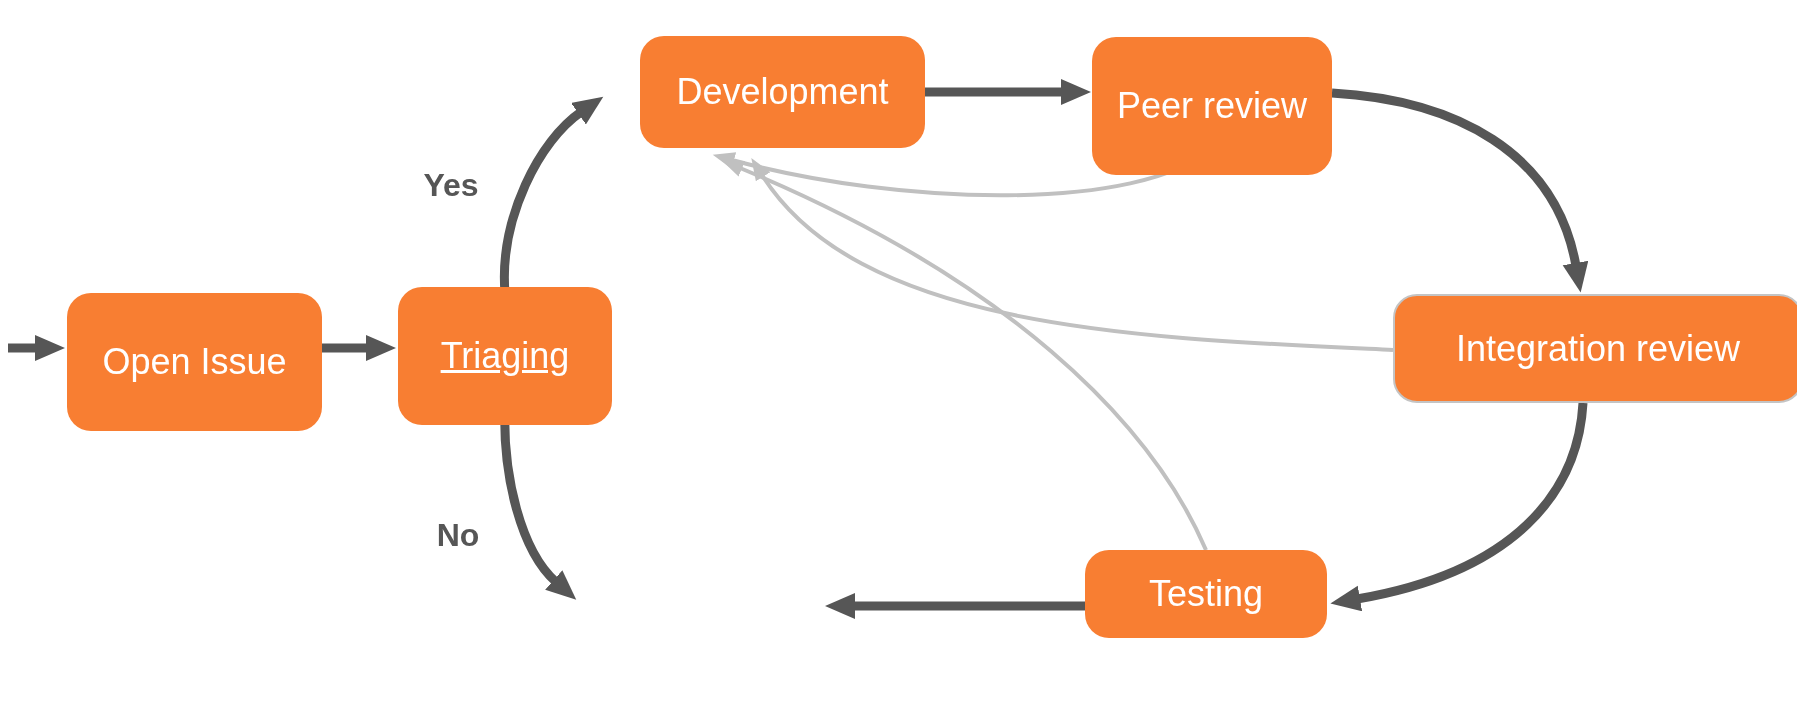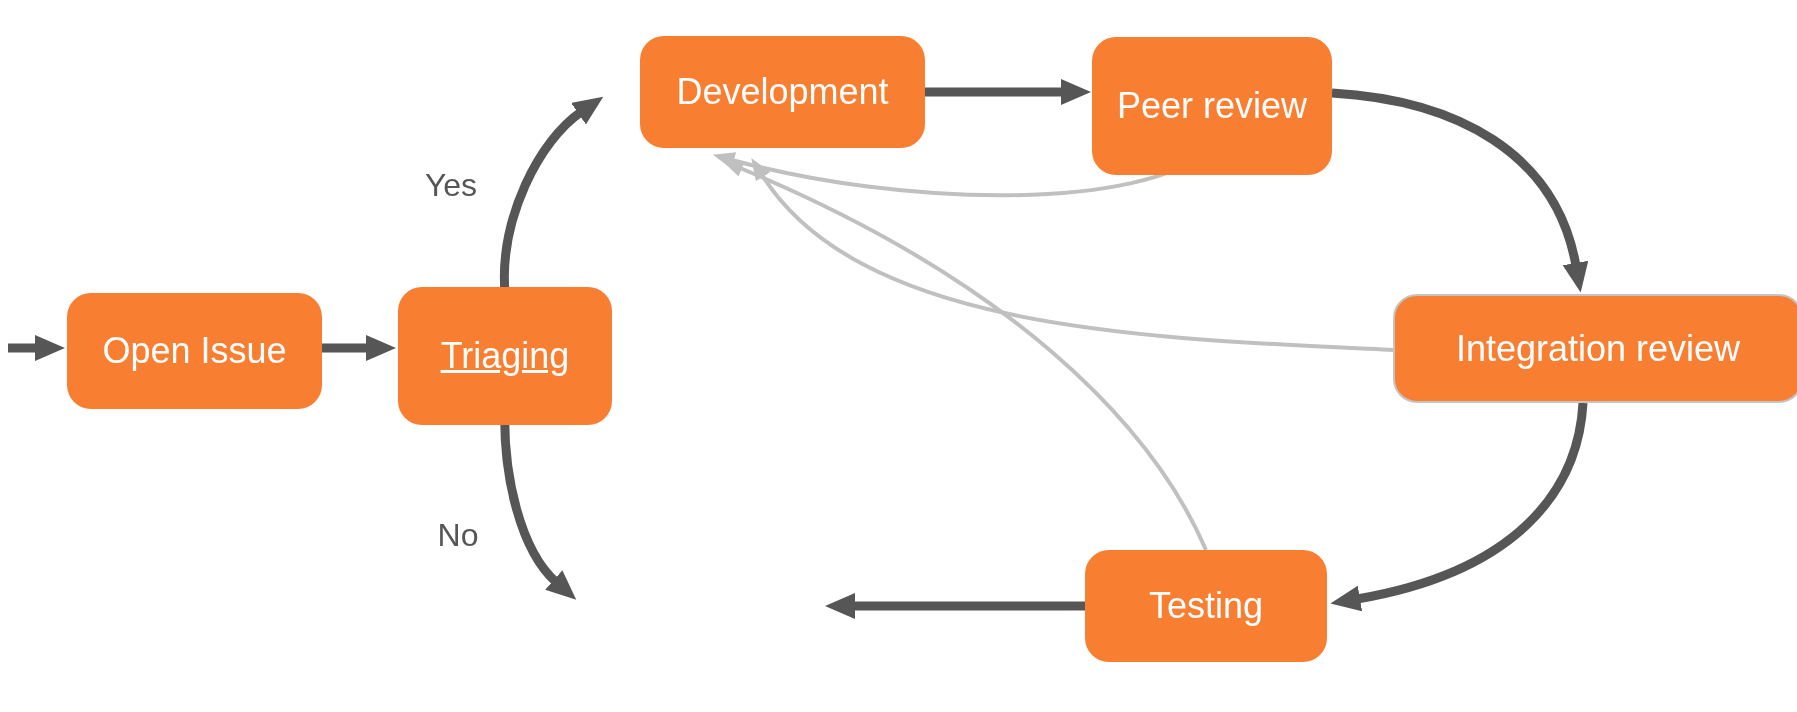--- a/index.html
+++ b/index.html
@@ -19,31 +19,31 @@
     position:absolute;
     background:var(--node-fill,#F87E32);
     color:var(--node-text,#FFFFFF);
     border-radius:24px;
     display:flex;align-items:center;justify-content:center;
     font-size:36px;
     box-sizing:border-box;
     white-space:nowrap;
   }
   .node--bordered{border:2px solid var(--integration-border,#C4C4C4);}
-  .n-open-issue{left:67px;top:293px;width:255px;height:116px;}
+  .n-open-issue{left:67px;top:293px;width:255px;height:138px;}
   .n-triaging{left:398px;top:287px;width:214px;height:138px;text-decoration:underline;}
   .n-development{left:608px;top:36px;width:285px;height:112px;margin-left:32px;}
   .n-peer-review{left:1092px;top:37px;width:240px;height:138px;}
   .n-integration-review{left:1393px;top:294px;width:410px;height:109px;}
-  .n-testing{left:1085px;top:550px;width:242px;height:112px;}
+  .n-testing{left:1085px;top:550px;width:242px;height:88px;}
   .n-closed{left:582px;top:550px;width:242px;height:112px;}
   .edge-label{
     position:absolute;
     transform:translate(-50%,-50%);
-    font-size:32px;font-weight:normal;
+    font-size:32px;font-weight:bold;
     color:var(--label-text,#565656);
     white-space:nowrap;
   }
   .lbl-yes{left:451px;top:185px;}
   .lbl-no{left:458px;top:535px;}
 </style>
 </head>
 <body>
 
 <div class="stage">

